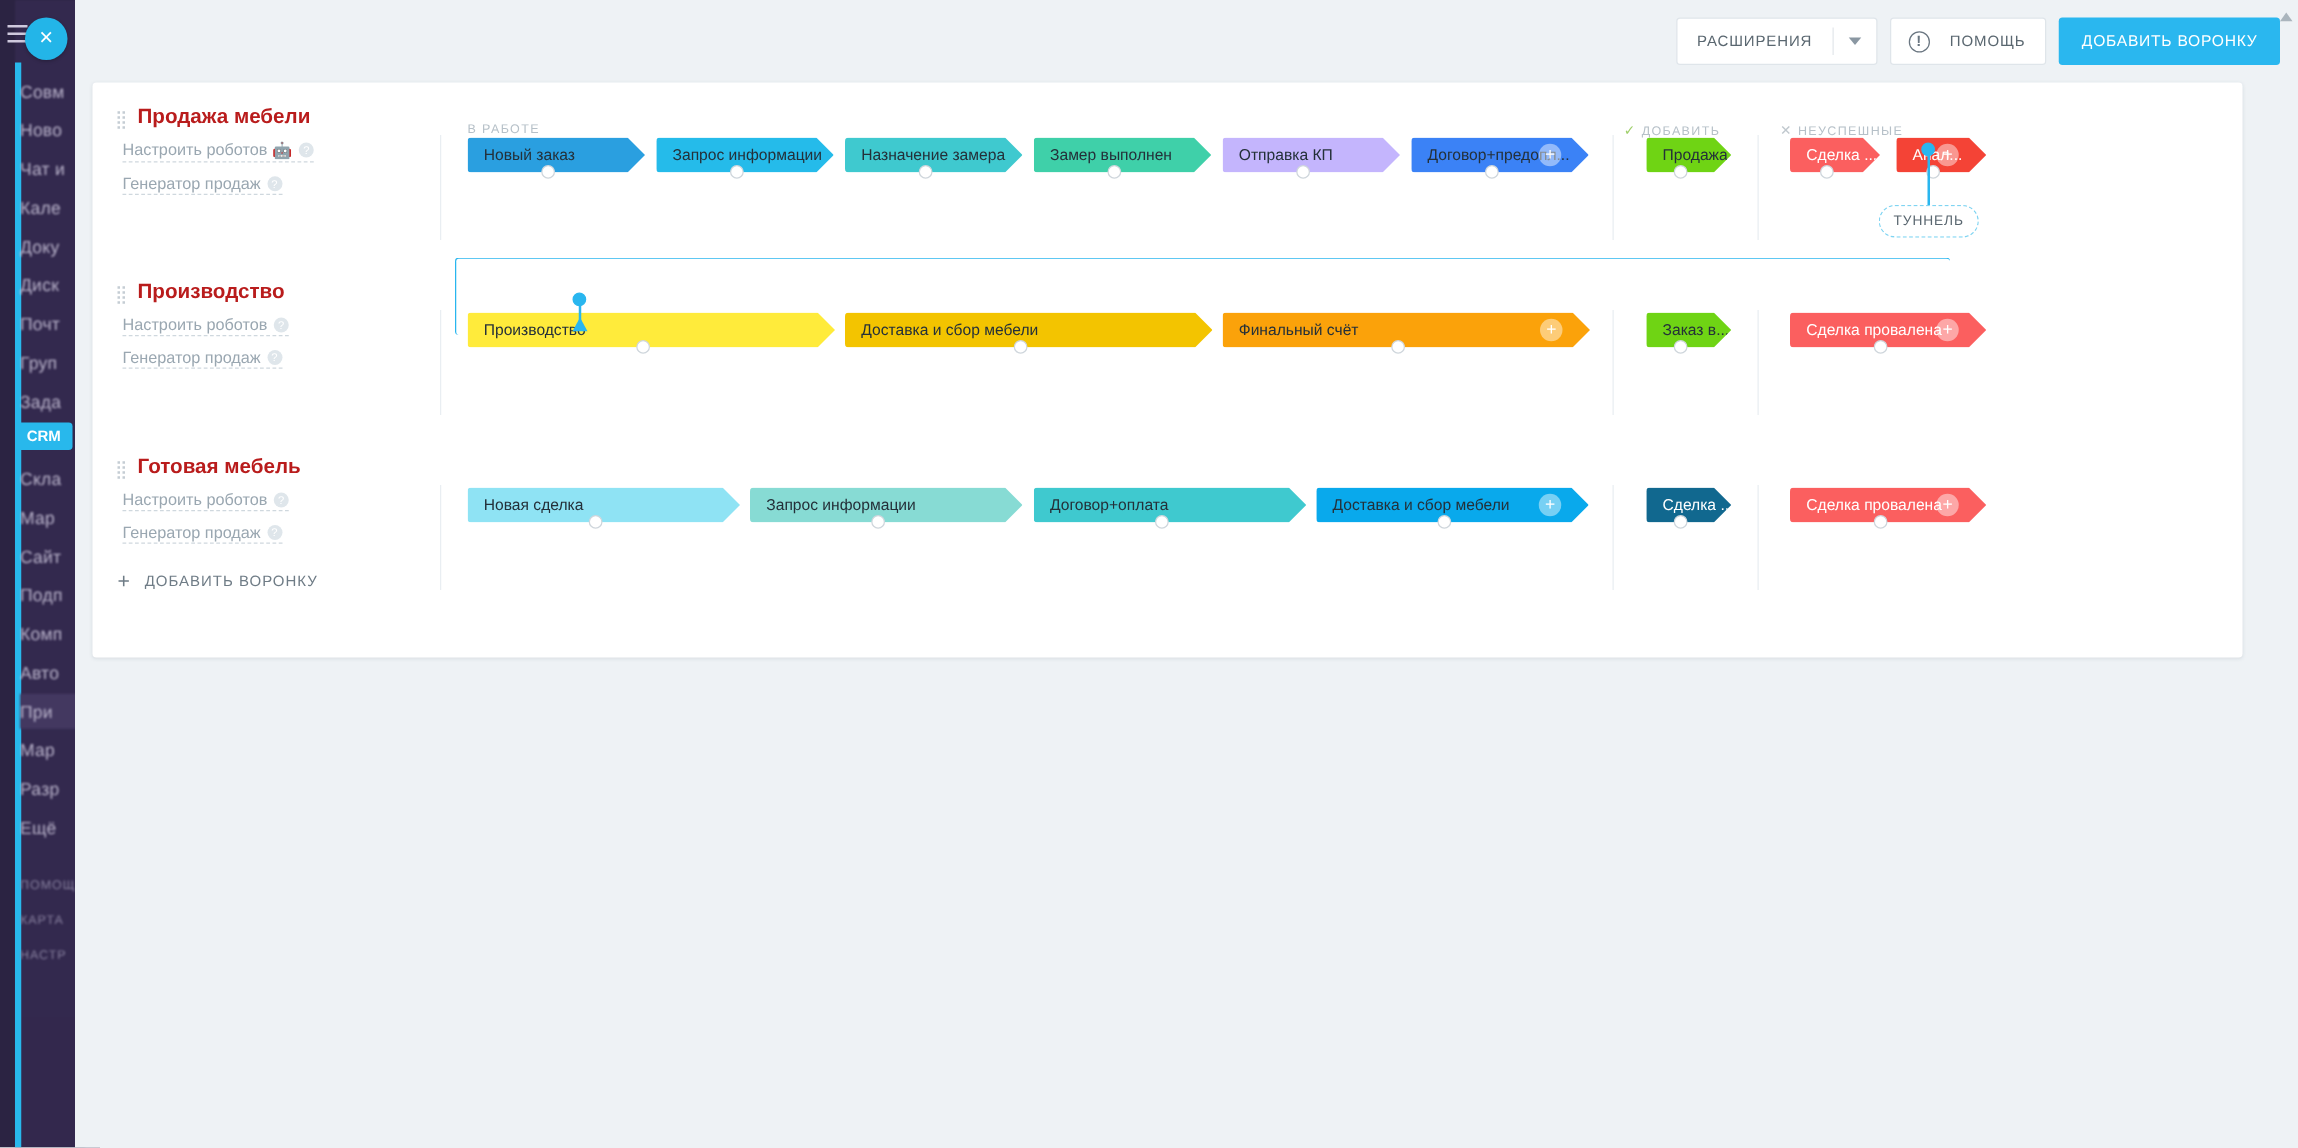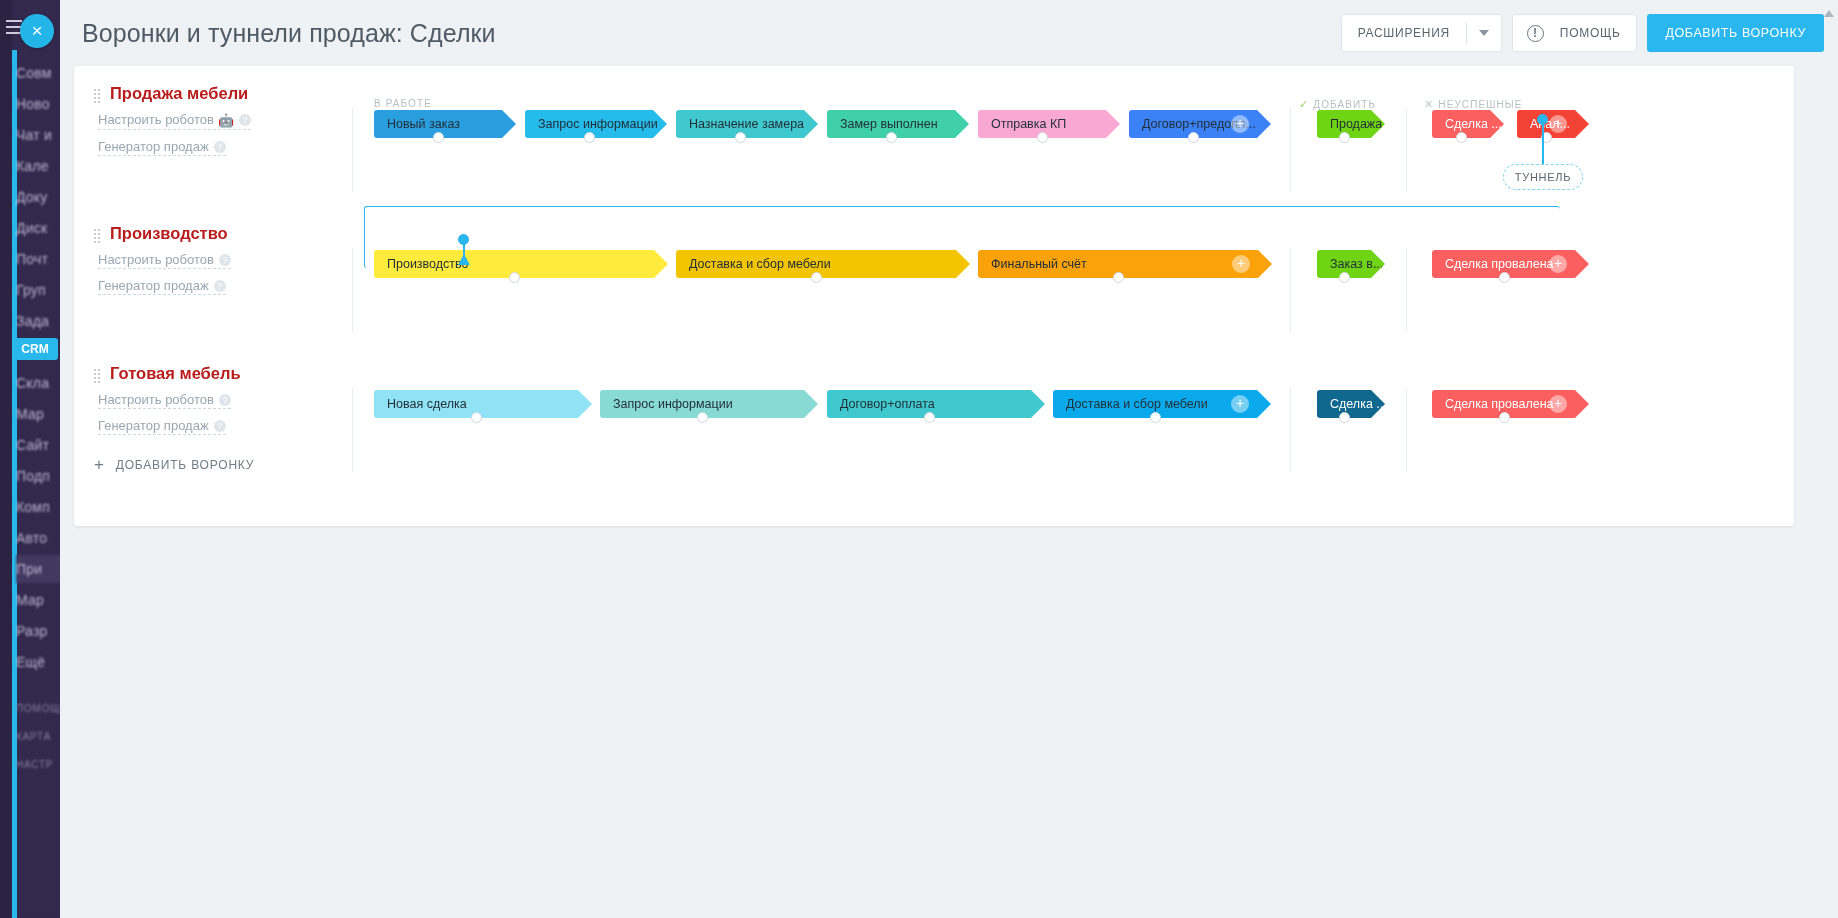--- a/index.html
+++ b/index.html
@@ -200,21 +200,20 @@
   <div class="sb-item" style="top:651px">Ещё</div>
   <div class="sb-item small" style="top:698px">ПОМОЩ</div>
   <div class="sb-item small" style="top:726px">КАРТА</div>
   <div class="sb-item small" style="top:754px">НАСТР</div>
   <div id="close-badge">×</div>
 </div>
 
 <div id="main">
 
   <div id="topbar">
-    <div id="page-title">Воронки и туннели продаж: Сделки</div>
 
     <div id="topbar-actions">
       <div class="tb-btn">
         <span class="lbl">РАСШИРЕНИЯ</span>
         <span class="tb-split"></span>
         <span class="tb-caret">
             <span class="caret-tri"></span>
           </span>
       </div>
 
@@ -271,21 +270,21 @@
           </div>
           <div class="stage-dot" style="left: 510px; top: 66px;"></div>
           <div class="stage" style="left: 602px; width: 142px; top: 44px; background: rgb(63, 201, 207);">
             <span>Назначение замера</span>
           </div>
           <div class="stage-dot" style="left: 661px; top: 66px;"></div>
           <div class="stage" style="left: 753px; width: 142px; top: 44px; background: rgb(63, 208, 169);">
             <span>Замер выполнен</span>
           </div>
           <div class="stage-dot" style="left: 812px; top: 66px;"></div>
-          <div class="stage" style="left: 904px; width: 142px; top: 44px; background: #f9a8d4;">
+          <div class="stage" style="left: 904px; width: 142px; top: 44px; background: #c4b5fd;">
             <span>Отправка КП</span>
           </div>
           <div class="stage-dot" style="left: 963px; top: 66px;"></div>
           <div class="stage" style="left: 1055px; width: 142px; top: 44px; background: #3b82f6;">
             <span>Договор+предопл...</span>
             <span class="plus">+</span>
           </div>
           <div class="stage-dot" style="left: 1114px; top: 66px;"></div>
           <div class="stage" style="left: 1243px; width: 68px; top: 44px; background: rgb(111, 212, 20);">
             <span>Продажа...</span>

